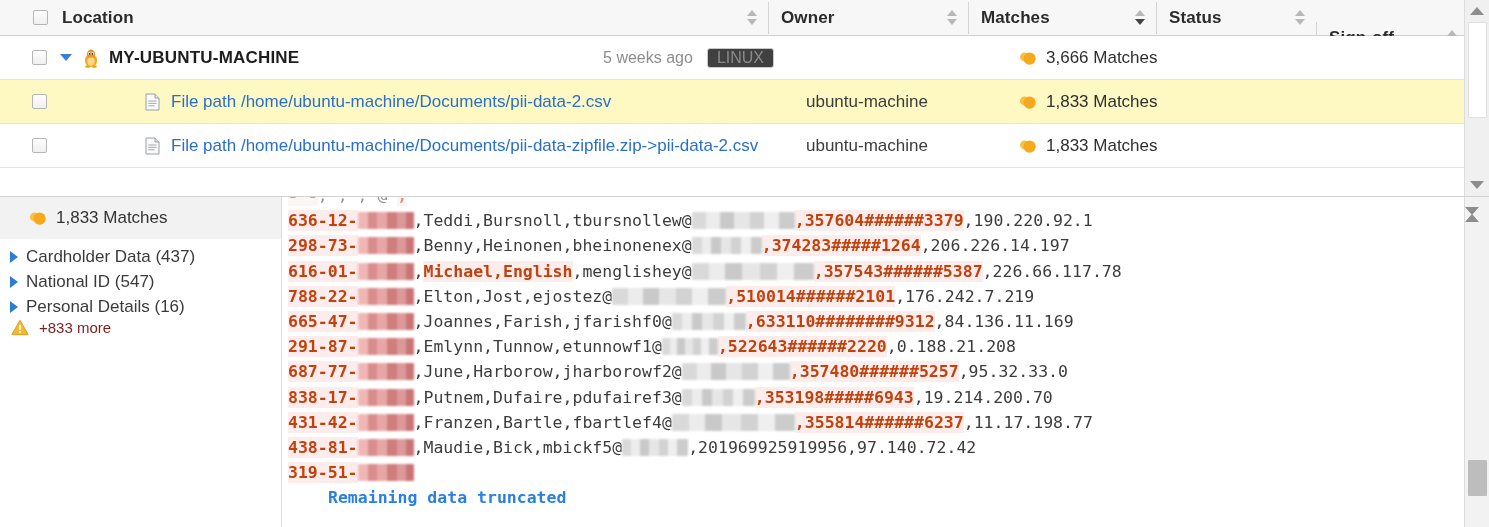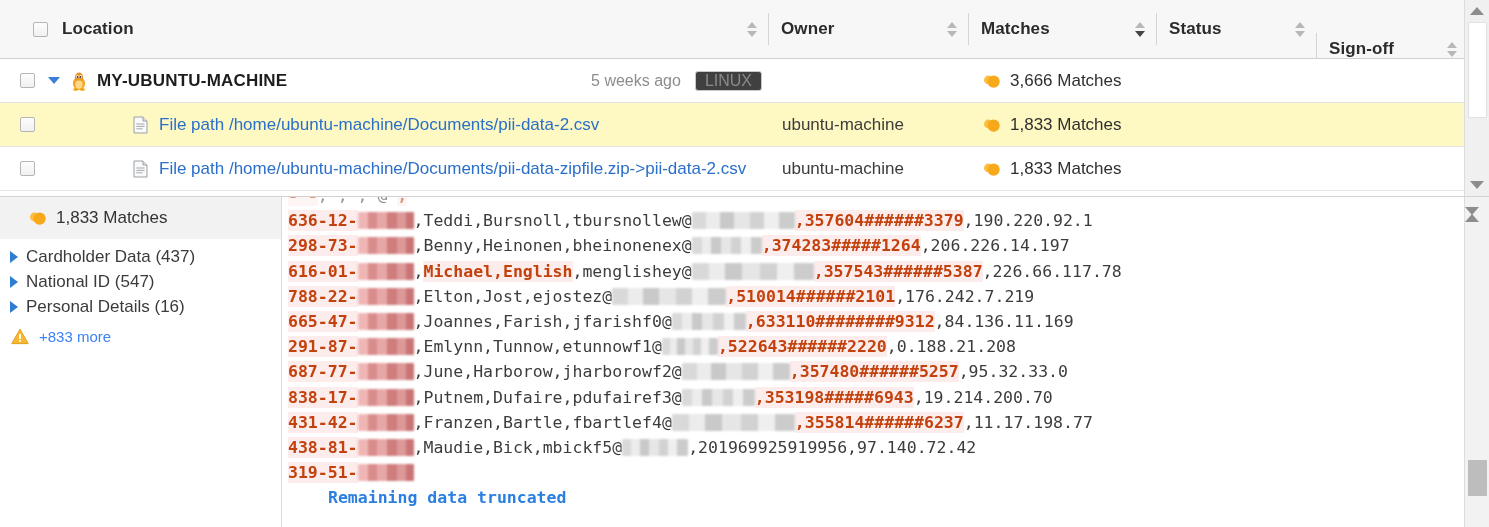--- a/index.html
+++ b/index.html
@@ -12,21 +12,21 @@
   }
   .app { position: relative; width: 1489px; height: 527px; background:#fff; }
 
   
   .grid-panel {
     position: absolute; left:0; top:0; width:1489px; height:196px;
     background:#fff;
   }
   .grid-head {
     display:flex; align-items:center;
-    height:59px;
+    height:36px;
     background:#f7f7f7;
     border-bottom:1px solid #cfcfcf;
     font-size:17px; color:#2b2b2b;
   }
   .hcell {
     display:flex; align-items:center; height:48px;
     position:relative; padding-left:13px;
     font-weight:bold; letter-spacing:.1px;
   }
   .hcell + .hcell::before{
@@ -60,21 +60,21 @@
 
   .grid-body{ position:relative; height:147px; overflow:hidden; }
 
   .row{
     display:flex; align-items:center; height:44px;
     border-bottom:1px solid #e3e3e3;
     font-size:17px; color:#2f2f2f;
   }
   .row.machine{ background:#fff; }
   .row.selected{ background:#fef9c3; }
-  .row .cell{ display:flex; align-items:center; height:100%; }
+  .row .cell{ display:flex; align-items:center; height:100%;margin-left:12px; }
   .c-location{ width:768px; padding-left:20px; }
   .c-owner{ width:200px; padding-left:14px; color:#3c3c3c; }
   .c-matches{ width:188px; padding-left:14px; }
 
   .twisty{
     width:0;height:0;flex:none;margin-right:9px;
     border-left:6px solid transparent;border-right:6px solid transparent;
     border-top:7px solid #3a7fd5;
   }
   .tux{ width:20px;height:20px;flex:none;margin-right:8px; }
@@ -127,21 +127,21 @@
   .side-list{ padding:5px 0 0 10px; }
   .side-item{
     display:flex; align-items:center; height:25px;
     font-size:17px; color:#3b3b3b;
   }
   .caret{
     width:0;height:0;flex:none;margin-right:8px;
     border-top:6px solid transparent;border-bottom:6px solid transparent;
     border-left:8px solid #2e7dd1;
   }
-  .warn-item{ display:flex; align-items:flex-end; height:26px; font-size:15px; color:#3b82f6;}
+  .warn-item{ display:flex; align-items:flex-start; height:26px; font-size:15px; color:#7f1d1d;}
   .warn-tri{ width:18px;height:17px;flex:none;margin-right:10px;margin-left:1px;}
 
   .content{
     position:relative; flex:1 1 auto; overflow:hidden;
     background:#fff;
   }
   .code{
     position:absolute; left:6px; top:-14px; right:30px;
     font-family:"DejaVu Sans Mono","Liberation Mono",monospace;
     font-size:16.5px; line-height:25.2px;

